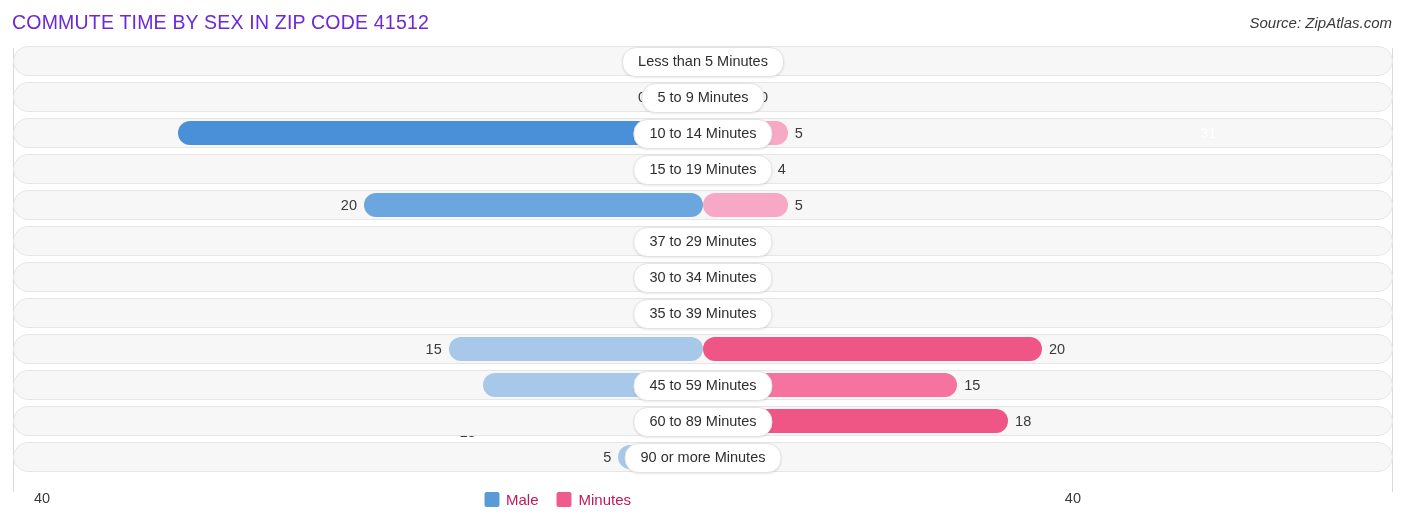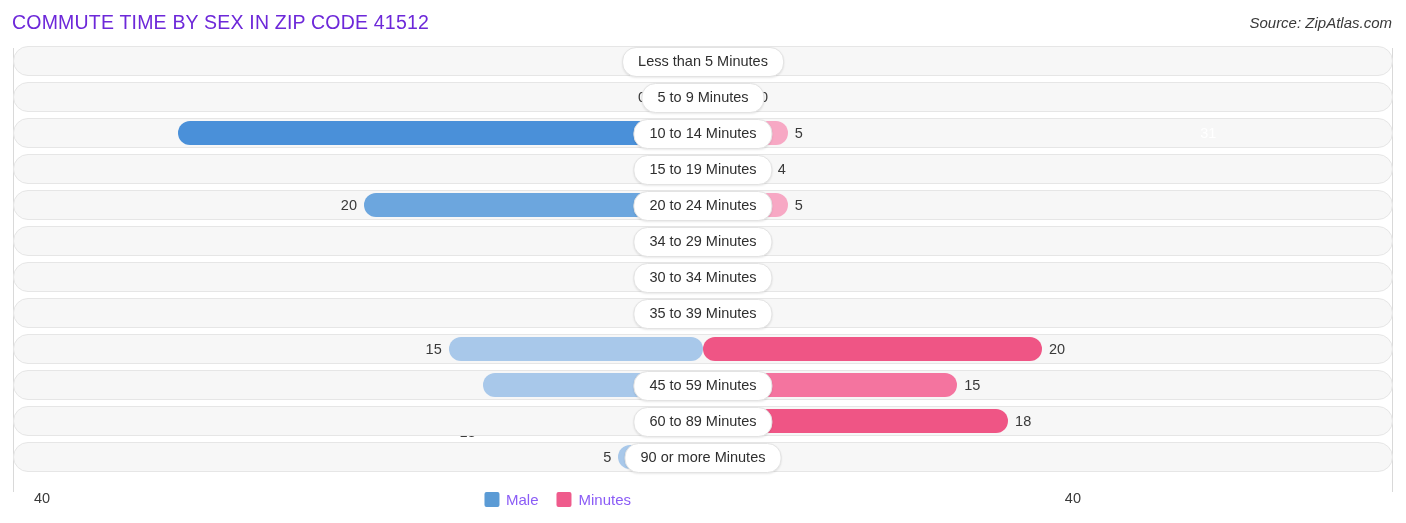--- a/index.html
+++ b/index.html
@@ -86,21 +86,21 @@
   .axis.right{right:34px;}
 
   .legend{
     position:absolute;left:50%;top:5px;
     transform:translateX(-50%);
     display:flex;align-items:center;gap:18px;
     white-space:nowrap;
   }
   .legend-item{display:flex;align-items:center;gap:7px;}
   .swatch{width:15px;height:15px;border-radius:2px;display:block;}
-  .legend-label{font-size:15px;color:#8b5cf6;}
+  .legend-label{font-size:15px;color:#be185d;}
 </style>
 </head>
 <body>
 
 <div class="page">
 
   <div class="header">
     <div class="title">COMMUTE TIME BY SEX IN ZIP CODE 41512</div>
     <div class="source">Source: ZipAtlas.com</div>
   </div>
@@ -135,28 +135,27 @@
           <div class="bar female" style="width: 67.8px; background: rgb(247, 168, 196);"></div>
           <div class="val male-out" style="margin-right: 57px;">0</div>
           <div class="val female-out" style="margin-left: 74.8px;">4</div>
           <div class="pill">15 to 19 Minutes</div>
         </div>
         <div class="row">
           <div class="bar male" style="width: 339px; background: rgb(108, 166, 222);"></div>
           <div class="bar female" style="width: 84.75px; background: rgb(247, 168, 196);"></div>
           <div class="val male-out" style="margin-right: 346px;">20</div>
           <div class="val female-out" style="margin-left: 91.75px;">5</div>
-          <div class="pill">20 to 24 Minutes</div>
-        </div>
-        <div class="row">
-          <div class="bar male" style="width: 50px; background: rgb(168, 200, 234);"></div>
-          <div class="bar female" style="width: 50px; background: rgb(247, 168, 196);"></div>
-          <div class="val male-out" style="margin-right: 57px;">0</div>
-          <div class="val female-out" style="margin-left: 57px;">0</div>
-          <div class="pill">34 to 29 Minutes</div>
+        </div>
+        <div class="row">
+          <div class="bar male" style="width: 50px; background: rgb(168, 200, 234);"></div>
+          <div class="bar female" style="width: 50px; background: rgb(247, 168, 196);"></div>
+          <div class="val male-out" style="margin-right: 57px;">0</div>
+          <div class="val female-out" style="margin-left: 57px;">0</div>
+          <div class="pill">37 to 29 Minutes</div>
         </div>
         <div class="row">
           <div class="bar male" style="width: 50px; background: rgb(168, 200, 234);"></div>
           <div class="bar female" style="width: 50px; background: rgb(247, 168, 196);"></div>
           <div class="val male-out" style="margin-right: 57px;">0</div>
           <div class="val female-out" style="margin-left: 57px;">0</div>
           <div class="pill">30 to 34 Minutes</div>
         </div>
         <div class="row">
           <div class="bar male" style="width: 50px; background: rgb(168, 200, 234);"></div>

